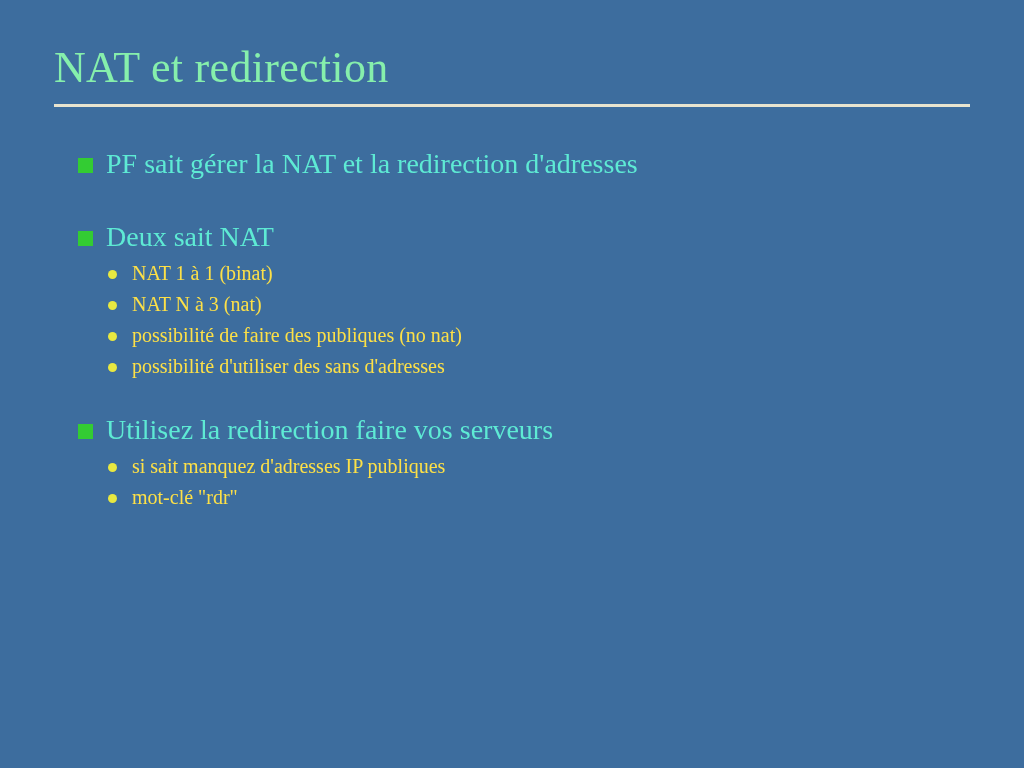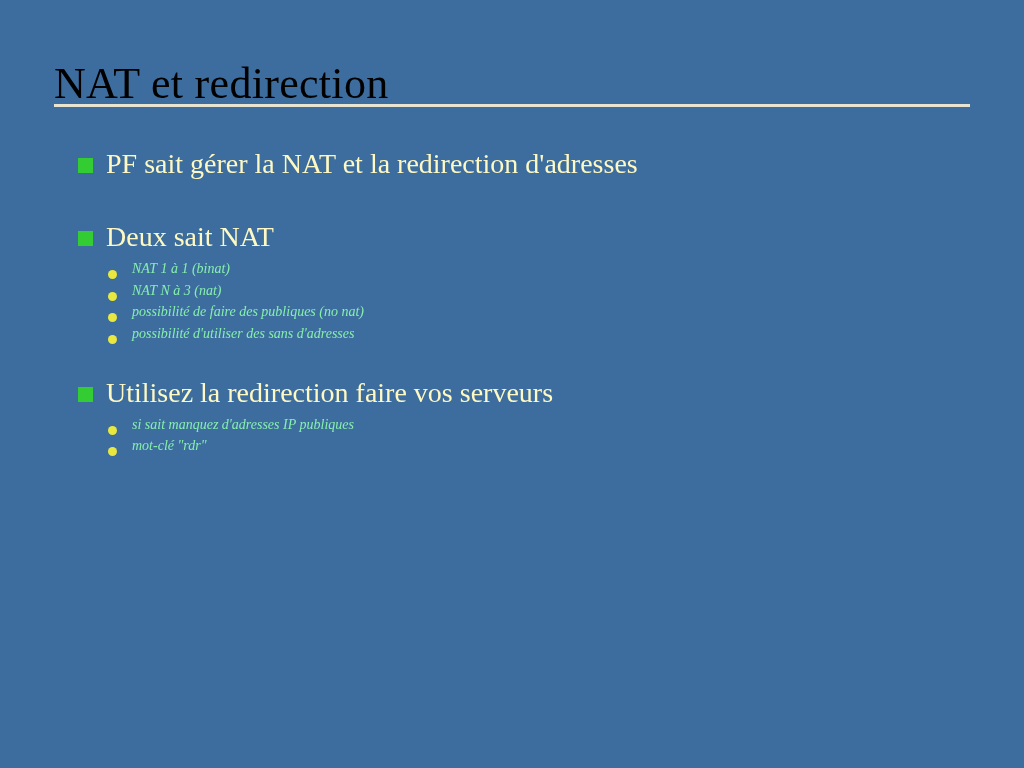--- a/index.html
+++ b/index.html
@@ -16,25 +16,25 @@
   }
   .slide {
     position: relative;
     width: 1024px;
     height: 768px;
     box-sizing: border-box;
   }
   .slide-title {
     position: absolute;
     left: 54px;
-    top: 60px;
+    top: 44px;
     width: 916px;
     font-size: 44px;
     line-height: 1.1;
-    color: #000000;
+    color: #86efac;
     font-weight: normal;
     letter-spacing: 0.3px;
   }
   .title-rule {
     position: absolute;
     left: 54px;
     top: 104px;
     width: 916px;
     height: 3px;
     background: #e8e4cf;
@@ -48,40 +48,39 @@
   .block {
     margin-bottom: 0;
   }
   .l1 {
     position: relative;
     padding-left: 32px;
     font-size: 28px;
     line-height: 1.32;
     margin-top: 14px;
     margin-bottom: 2px;
-    color: #fef9c3;
+    color: #5eead4;
   }
   .l1:first-child {
     margin-top: 0;
   }
   .l1 .bullet-sq {
     position: absolute;
     left: 4px;
     top: 12px;
     width: 15px;
     height: 15px;
     background: #33cc33;
   }
   .l2 {
     position: relative;
     padding-left: 58px;
-    font-size: 14px;
+    font-size: 20px;
     line-height: 1.55;
-    color: #86efac;
-    font-style: italic;
+    color: #fde047;
   }
   .l2 .bullet-dot {
     position: absolute;
     left: 34px;
     top: 12px;
     width: 9px;
     height: 9px;
     border-radius: 50%;
     background: #e8e840;
   }

